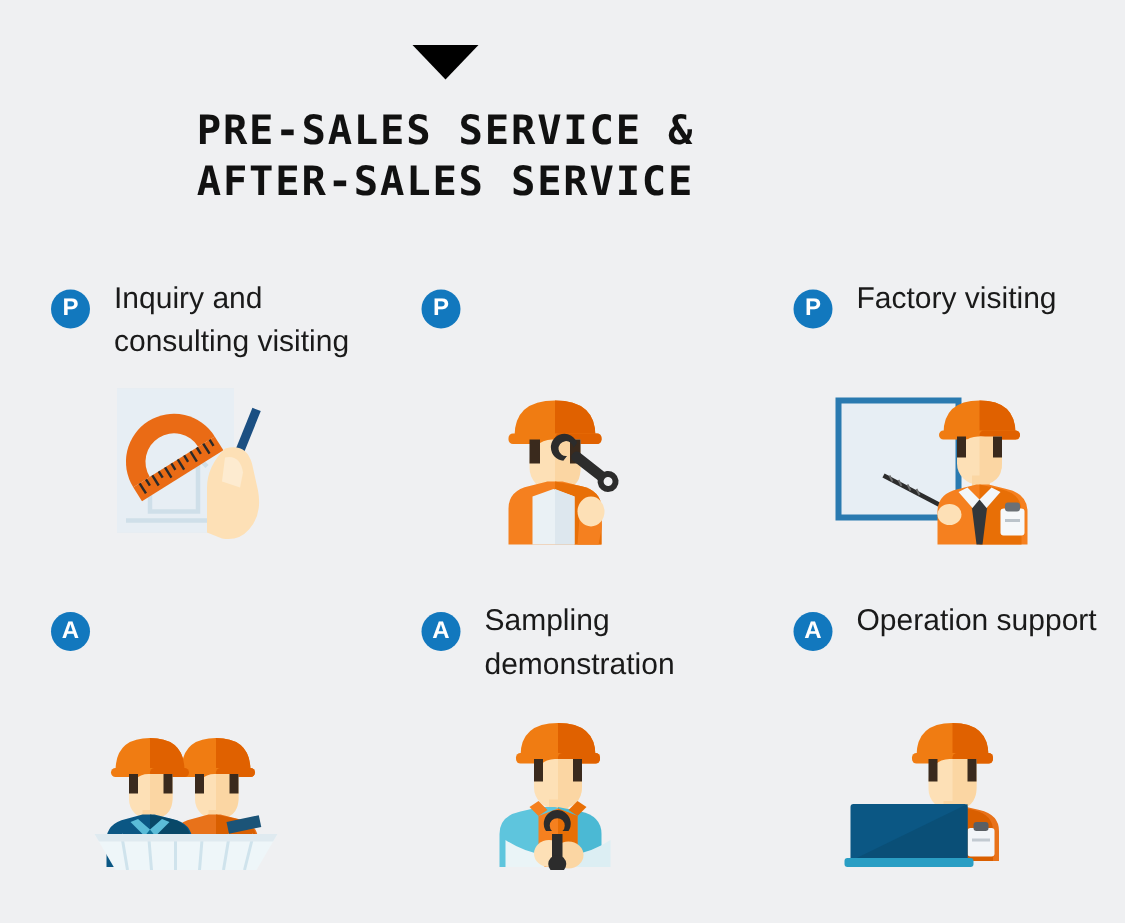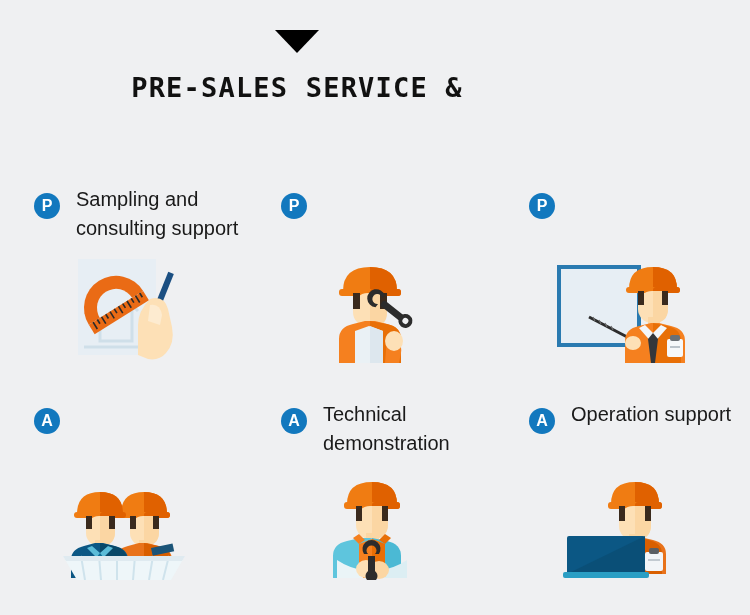--- a/index.html
+++ b/index.html
@@ -89,29 +89,30 @@
   }
   .illus svg { display: block; margin: 0 auto; }
 </style>
 </head>
 <body>
 
 <div class="header">
   <div class="arrow-down"></div>
   <div class="title">
     <span class="title-line">PRE-SALES SERVICE &amp;</span>
+    <span class="title-line">AFTER-SALES SERVICE</span>
   </div>
 </div>
 
 <div class="grid">
 
   <div class="cell col1">
     <div class="cell-head">
       <div class="badge">P</div>
-      <div class="cell-label">Sampling and consulting support</div>
+      <div class="cell-label">Inquiry and consulting visiting</div>
     </div>
     <div class="illus">
       <svg width="120" height="110" viewBox="0 0 120 110">
 
         <rect x="14" y="4" width="78" height="96" fill="#dde8f0"></rect>
         <rect x="14" y="4" width="78" height="96" fill="#e7eef4"></rect>
 
         <path d="M30 56 L52 34 L74 56" fill="none" stroke="#cfdfe9" stroke-width="3"></path>
         <rect x="36" y="56" width="32" height="30" fill="none" stroke="#cfdfe9" stroke-width="3"></rect>
         <line x1="20" y1="92" x2="86" y2="92" stroke="#cfdfe9" stroke-width="3"></line>
@@ -184,20 +185,21 @@
           <circle cx="82" cy="55.5" r="7" fill="#2c2c2c"></circle>
           <circle cx="82" cy="55.5" r="3" fill="#eff0f2"></circle>
         </g>
       </svg>
     </div>
   </div>
 
   <div class="cell col3">
     <div class="cell-head">
       <div class="badge">P</div>
+      <div class="cell-label">Factory visiting</div>
     </div>
     <div class="illus">
       <svg width="140" height="110" viewBox="0 0 140 110">
 
         <rect x="6" y="12" width="80" height="78" fill="#e7eef4" stroke="#2a7ab0" stroke-width="4"></rect>
 
         <line x1="36" y1="62" x2="78" y2="84" stroke="#2c2c2c" stroke-width="3"></line>
         <g stroke="#6c6c6c" stroke-width="1.2">
           <line x1="40" y1="62" x2="42" y2="66"></line>
           <line x1="46" y1="65" x2="48" y2="69"></line>
@@ -276,21 +278,21 @@
           <line x1="110" y1="86" x2="104" y2="110"></line>
         </g>
         <path d="M4 86 l122 0 l-3 5 l-116 0 z" fill="#dfeaf0"></path>
       </svg>
     </div>
   </div>
 
   <div class="cell col2">
     <div class="cell-head">
       <div class="badge">A</div>
-      <div class="cell-label">Technical demonstration</div>
+      <div class="cell-label">Sampling demonstration</div>
     </div>
     <div class="illus">
       <svg width="115" height="110" viewBox="0 0 115 110">
 
         <path d="M32 34 q0 -22 25 -22 q25 0 25 22 z" fill="#f07c12"></path>
         <path d="M57 12 q25 0 25 22 l-25 0 z" fill="#e06100"></path>
         <rect x="29" y="32" width="56" height="7" rx="3" fill="#f07c12"></rect>
         <rect x="57" y="32" width="28" height="7" rx="3" fill="#e06100"></rect>
 
         <rect x="41" y="36" width="32" height="33" rx="14" fill="#fde0b6"></rect>

